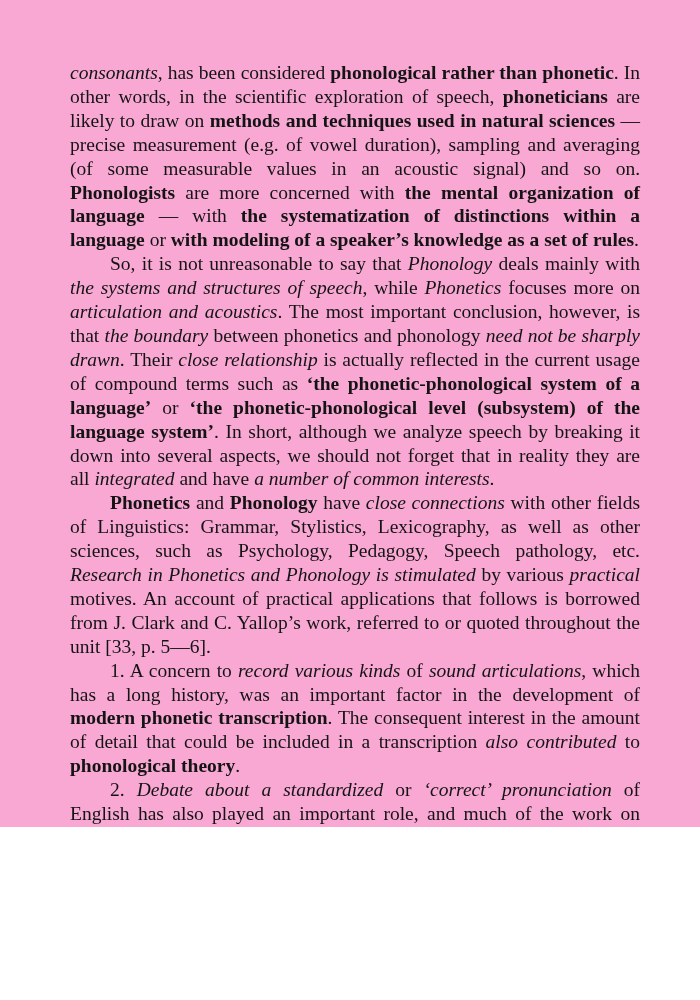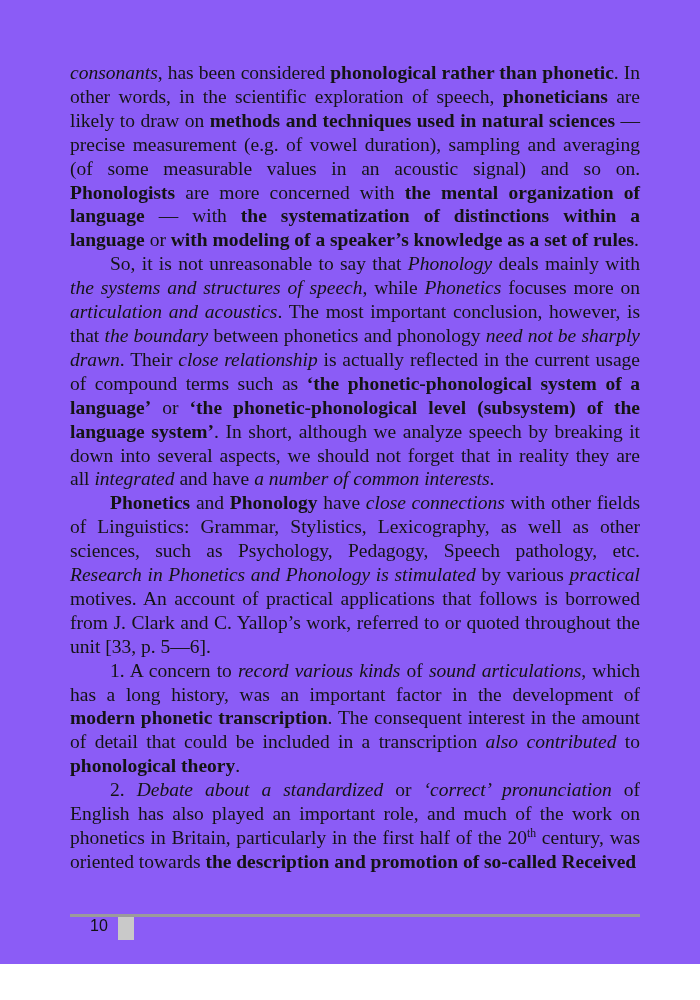--- a/index.html
+++ b/index.html
@@ -3,22 +3,22 @@
 <meta charset="utf-8">
 <style>
   html, body {
     margin: 0;
     padding: 0;
     background: #ffffff;
   }
   .page {
     position: relative;
     width: 700px;
-    height: 964px;
-    background: #8b5cf6;
+    height: 827px;
+    background: #f9a8d4;
     overflow: hidden;
     font-family: "Liberation Serif", serif;
     color: #141414;
     text-decoration: underline;
   }
   .body-text {
     position: absolute;
     left: 70px;
     top: 61px;
     width: 570px;

